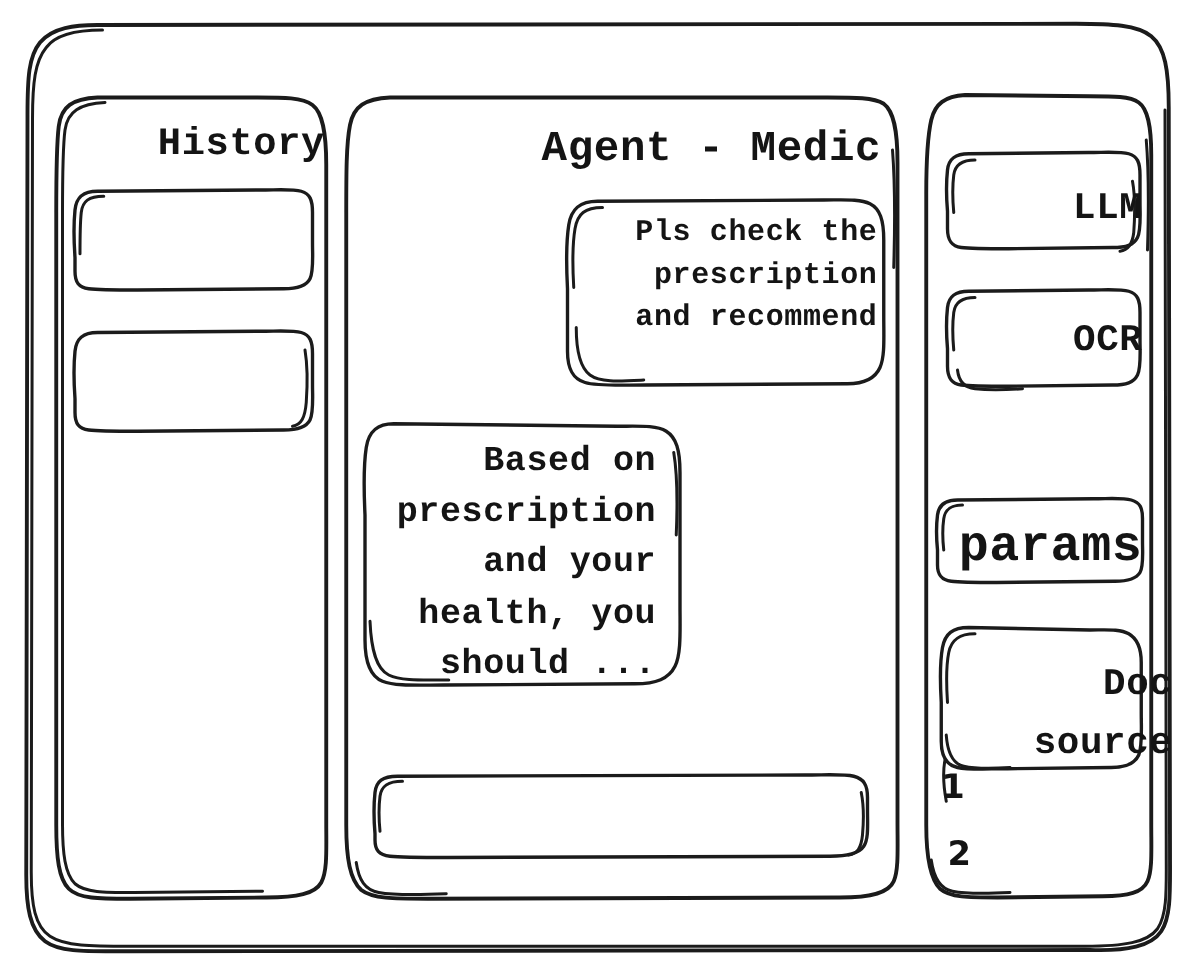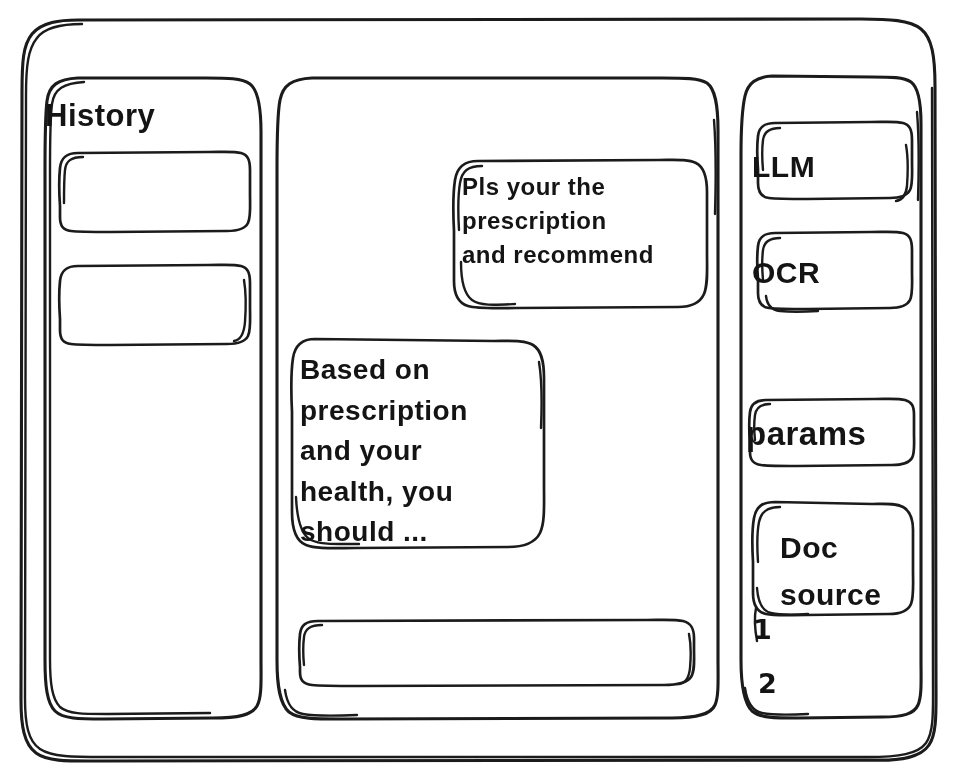--- a/index.html
+++ b/index.html
@@ -36,25 +36,25 @@
     stroke-linecap: round;
     stroke-linejoin: round;
   }
   .s-thick { stroke-width: 3.1; }
   .s-med   { stroke-width: 2.7; }
   .s-thin  { stroke-width: 2.4; }
 
   .label {
     position: absolute;
     color: #141414;
-    font-family: Liberation Sans, sans-serif;
+    font-family: Liberation Mono, monospace;
     font-weight: 700;
     letter-spacing: 0.5px;
     line-height: 1.28;
-    text-align: left;
+    text-align: right;
     white-space: pre-line;
     -webkit-font-smoothing: antialiased;
   }
 
   
   #history-title {
     left: 45px;  top: 96px;  width: 215px;
     font-size: 31px;
   }
   #agent-title {
@@ -66,21 +66,21 @@
     font-size: 24px;
     line-height: 1.42;
   }
   #assistant-msg {
     left: 300px; top: 350px; width: 225px;
     font-size: 28px;
     line-height: 1.45;
   }
   #tool-llm    { left: 752px; top: 148px; width: 162px; font-size: 30px; }
   #tool-ocr    { left: 752px; top: 254px; width: 162px; font-size: 30px; }
-  #tool-params { left: 746px; top: 413px; width: 168px; font-size: 33px; }
+  #tool-params { left: 746px; top: 413px; width: 168px; font-size: 40px; }
   #tool-doc    { left: 752px; top: 525px; width: 158px; font-size: 30px; line-height: 1.55; padding-left: 28px; }
 
   .ref-num {
     position: absolute;
     font-size: 27px;
     font-weight: 700;
     color: #141414;
     text-align: left;
     font-family: "DejaVu Sans", sans-serif;
   }
@@ -363,22 +363,23 @@
         M 780 507 C 767 507 761 512 759 522 C 757 532 757 547 758 562
         M 757 588 C 758 602 762 611 771 613 C 780 615 793 615 808 614"></path>
     </g>
 
     <path class="sketch-shape s-thin" d="M 756 608 C 754 618 755 630 757 641"></path>
 
   </svg>
 
   <div class="label" id="history-title">History</div>
 
-
-  <div class="label" id="user-msg">Pls your the
+  <div class="label" id="agent-title">Agent - Medic</div>
+
+  <div class="label" id="user-msg">Pls check the
 prescription
 and recommend</div>
 
   <div class="label" id="assistant-msg">Based on
 prescription
 and your
 health, you
 should ...</div>
 
   <div class="label" id="tool-ocr">OCR</div>

